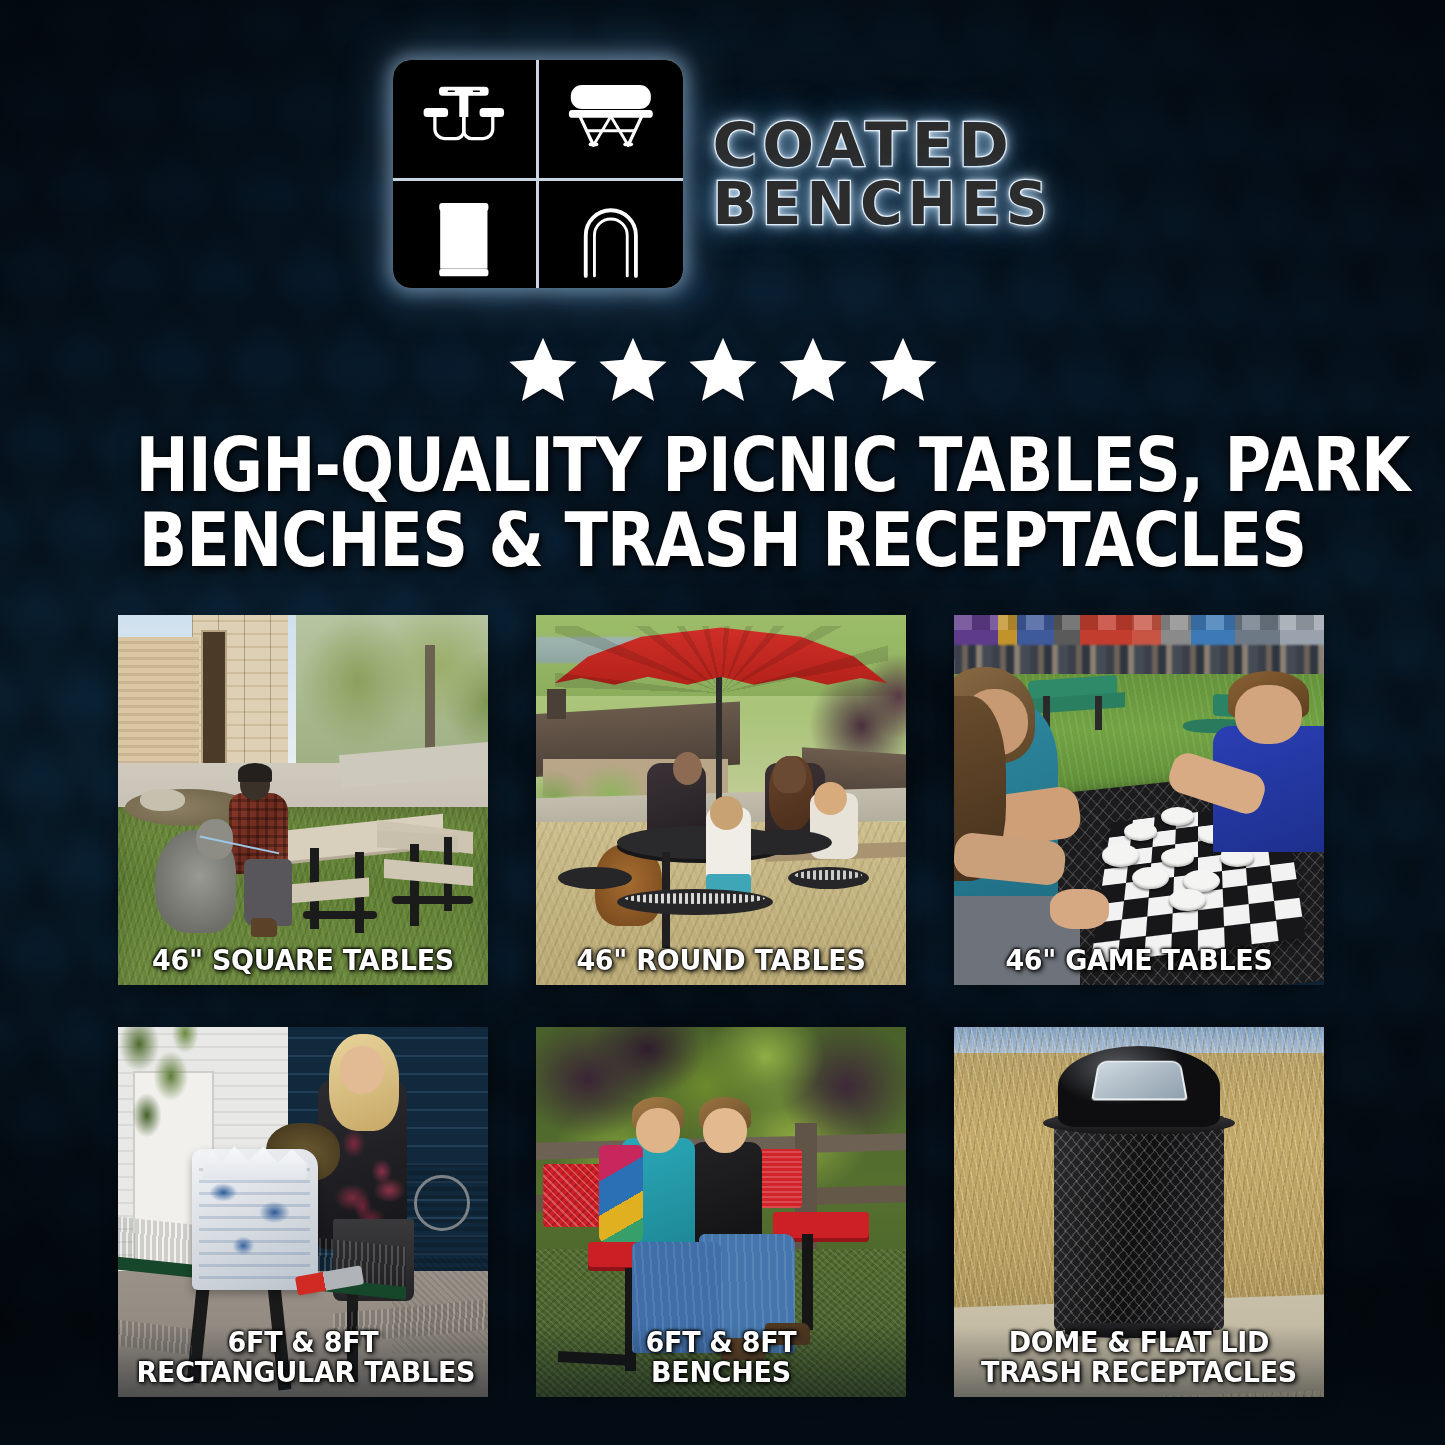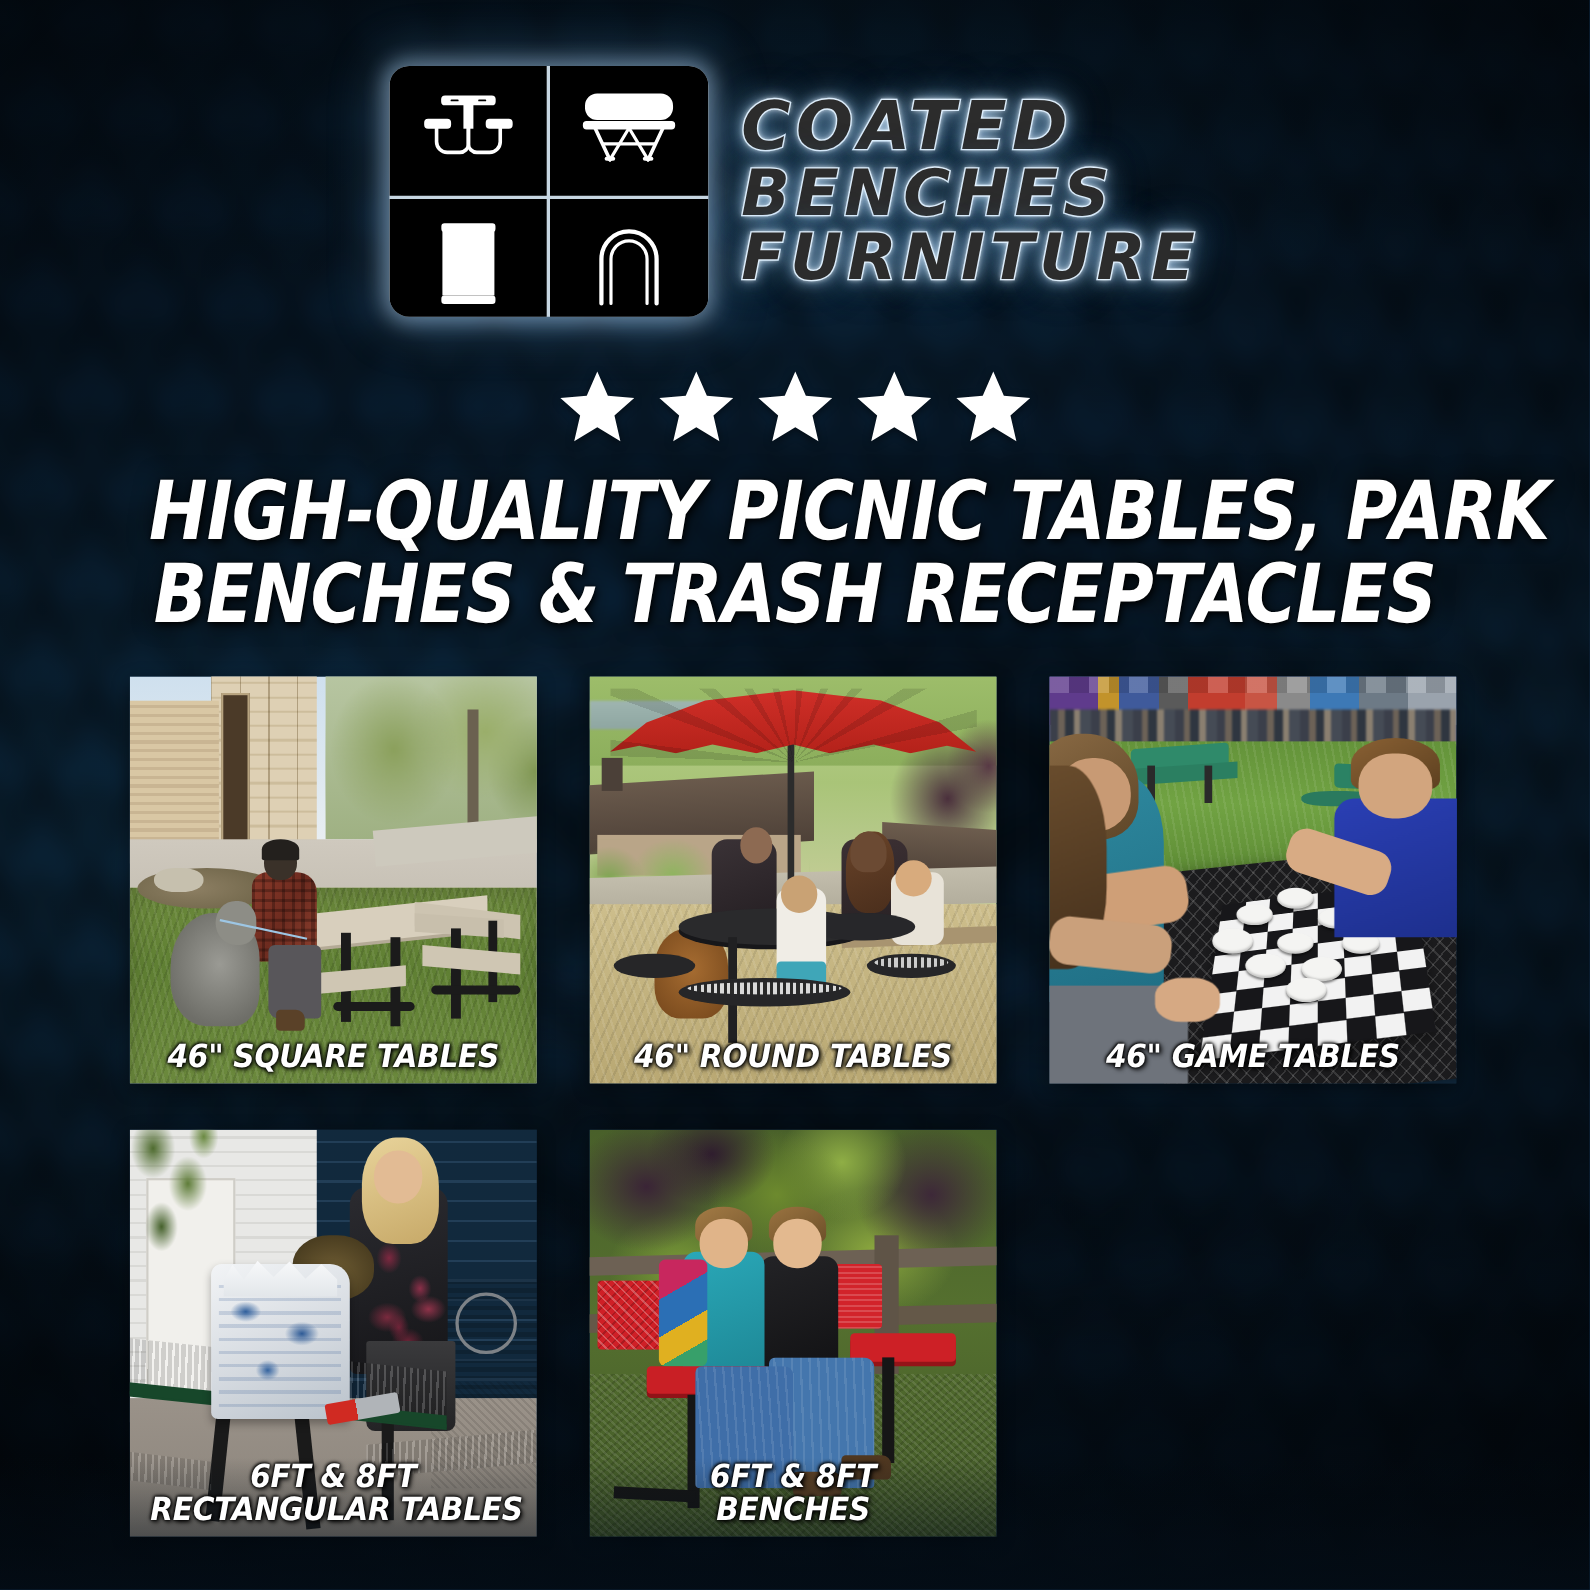--- a/index.html
+++ b/index.html
@@ -73,21 +73,21 @@
     filter:blur(22px);
   }
   .bg-smear2 {
     position:absolute; left:-8%; top:60%; width:120%; height:26%;
     background:radial-gradient(ellipse 50% 60% at 45% 50%, rgba(0,0,0,.45) 0%, rgba(0,0,0,0) 70%);
     transform:rotate(4deg);
     filter:blur(26px);
   }
 
   
-  #content { position:absolute; inset:0;font-style:italic; }
+  #content { position:absolute; inset:0; }
 
   
   .logo-row {
     position:absolute; left:0; right:0; top:60px;
     display:flex; justify-content:center; align-items:center; gap:30px;
   }
   .logo-mark {
     width:290px; height:228px;
     display:grid; grid-template-columns:1fr 1fr; grid-template-rows:1fr 1fr;
     gap:3px;
@@ -581,21 +581,20 @@
       <div class="logo-cell">
         <svg viewBox="0 0 100 100" fill="none" stroke="#fff" stroke-width="4" stroke-linecap="round">
           <path d="M24 88 V46 a26 26 0 0 1 52 0 V88"></path>
           <path d="M33 88 V46 a17 17 0 0 1 34 0 V88" stroke-width="3"></path>
         </svg>
       </div>
     </div>
     <div class="logo-text">
       <div class="logo-line l1">COATED</div>
       <div class="logo-line l2">BENCHES</div>
-      <div class="logo-line l3">FURNITURE</div>
     </div>
   </div>
 
   <div class="stars" id="stars-holder">
       <div class="star">
         <svg viewBox="0 0 24 24">
           <polygon fill="#ffffff" points="12,1.6 15.2,8.9 23.2,9.6 17.2,14.9 19,22.7 12,18.5 5,22.7 6.8,14.9 0.8,9.6 8.8,8.9"></polygon>
         </svg>
       </div>
       <div class="star">
@@ -817,17 +816,36 @@
         <div class="lay t5-b1legs"></div>
         <div class="lay t5-shoe1"></div>
         <div class="lay t5-shoe2"></div>
       </div>
       <div class="caption">
         <span>6FT &amp; 8FT</span>
         <span>BENCHES</span>
       </div>
     </div>
 
+    <div class="tile">
+      <div class="photo">
+        <div class="lay t6-grass" style="inset:0"></div>
+        <div class="lay t6-sky"></div>
+        <div class="t6-stalk"></div>
+        <div class="lay t6-walk"></div>
+        <div class="lay t6-shadow"></div>
+        <div class="lay t6-can"></div>
+        <div class="lay t6-canmesh"></div>
+        <div class="lay t6-base"></div>
+        <div class="lay t6-rim"></div>
+        <div class="lay t6-dome"></div>
+        <div class="lay t6-ophole"></div>
+      </div>
+      <div class="caption">
+        <span>DOME &amp; FLAT LID</span>
+        <span>TRASH RECEPTACLES</span>
+      </div>
+    </div>
 
   </div>
 
   <div class="shadow-bottom"></div>
 </div>
 
 </body></html>

